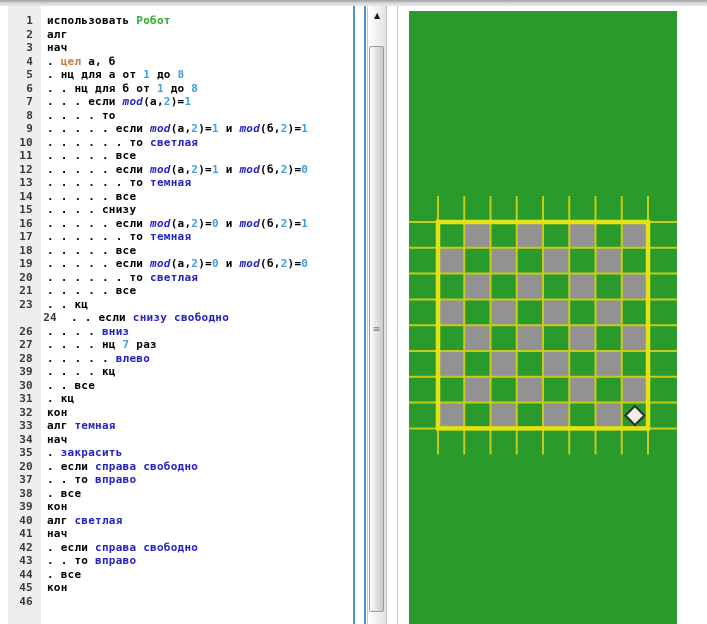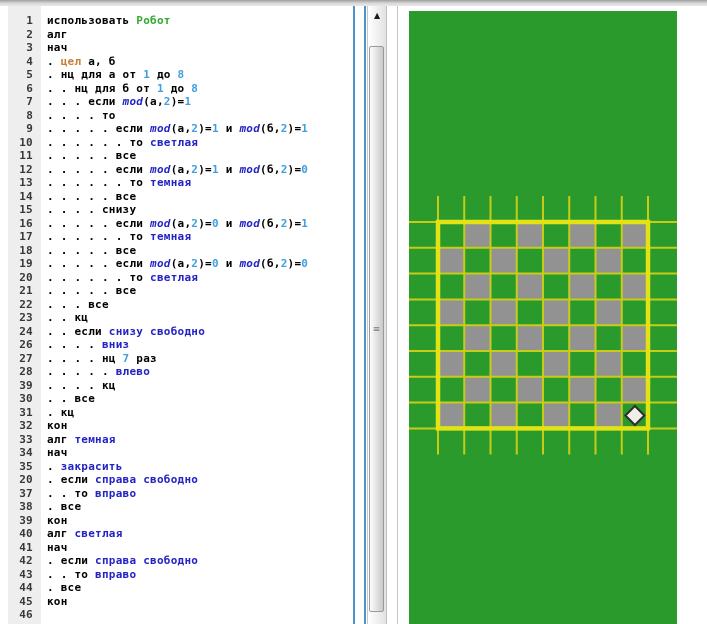--- a/index.html
+++ b/index.html
@@ -60,23 +60,22 @@
       <div class="code-row"><span class="num" style="color: rgb(56, 56, 56);">12</span><span class="code"><span style="color: rgb(0, 0, 0);">. . . . . если </span><span style="color: rgb(36, 36, 196); font-style: italic;">mod</span><span style="color: rgb(0, 0, 0);">(а,</span><span style="color: rgb(63, 159, 224);">2</span><span style="color: rgb(0, 0, 0);">)=</span><span style="color: rgb(63, 159, 224);">1</span><span style="color: rgb(0, 0, 0);"> и </span><span style="color: rgb(36, 36, 196); font-style: italic;">mod</span><span style="color: rgb(0, 0, 0);">(б,</span><span style="color: rgb(63, 159, 224);">2</span><span style="color: rgb(0, 0, 0);">)=</span><span style="color: rgb(63, 159, 224);">0</span></span></div>
       <div class="code-row"><span class="num" style="color: rgb(56, 56, 56);">13</span><span class="code"><span style="color: rgb(0, 0, 0);">. . . . . . то </span><span style="color: rgb(36, 36, 196);">темная</span></span></div>
       <div class="code-row"><span class="num" style="color: rgb(56, 56, 56);">14</span><span class="code"><span style="color: rgb(0, 0, 0);">. . . . . все</span></span></div>
       <div class="code-row"><span class="num" style="color: rgb(56, 56, 56);">15</span><span class="code"><span style="color: rgb(0, 0, 0);">. . . . снизу</span></span></div>
       <div class="code-row"><span class="num" style="color: rgb(56, 56, 56);">16</span><span class="code"><span style="color: rgb(0, 0, 0);">. . . . . если </span><span style="color: rgb(36, 36, 196); font-style: italic;">mod</span><span style="color: rgb(0, 0, 0);">(а,</span><span style="color: rgb(63, 159, 224);">2</span><span style="color: rgb(0, 0, 0);">)=</span><span style="color: rgb(63, 159, 224);">0</span><span style="color: rgb(0, 0, 0);"> и </span><span style="color: rgb(36, 36, 196); font-style: italic;">mod</span><span style="color: rgb(0, 0, 0);">(б,</span><span style="color: rgb(63, 159, 224);">2</span><span style="color: rgb(0, 0, 0);">)=</span><span style="color: rgb(63, 159, 224);">1</span></span></div>
       <div class="code-row"><span class="num" style="color: rgb(56, 56, 56);">17</span><span class="code"><span style="color: rgb(0, 0, 0);">. . . . . . то </span><span style="color: rgb(36, 36, 196);">темная</span></span></div>
       <div class="code-row"><span class="num" style="color: rgb(56, 56, 56);">18</span><span class="code"><span style="color: rgb(0, 0, 0);">. . . . . все</span></span></div>
       <div class="code-row"><span class="num" style="color: rgb(56, 56, 56);">19</span><span class="code"><span style="color: rgb(0, 0, 0);">. . . . . если </span><span style="color: rgb(36, 36, 196); font-style: italic;">mod</span><span style="color: rgb(0, 0, 0);">(а,</span><span style="color: rgb(63, 159, 224);">2</span><span style="color: rgb(0, 0, 0);">)=</span><span style="color: rgb(63, 159, 224);">0</span><span style="color: rgb(0, 0, 0);"> и </span><span style="color: rgb(36, 36, 196); font-style: italic;">mod</span><span style="color: rgb(0, 0, 0);">(б,</span><span style="color: rgb(63, 159, 224);">2</span><span style="color: rgb(0, 0, 0);">)=</span><span style="color: rgb(63, 159, 224);">0</span></span></div>
       <div class="code-row"><span class="num" style="color: rgb(56, 56, 56);">20</span><span class="code"><span style="color: rgb(0, 0, 0);">. . . . . . то </span><span style="color: rgb(36, 36, 196);">светлая</span></span></div>
       <div class="code-row"><span class="num" style="color: rgb(56, 56, 56);">21</span><span class="code"><span style="color: rgb(0, 0, 0);">. . . . . все</span></span></div>
-      <div class="code-row"><span class="num" style="color: rgb(56, 56, 56);">22</span><span class="code"><span style="color: rgb(0, 0, 0);">. . . все</span></span></div>
       <div class="code-row"><span class="num" style="color: rgb(56, 56, 56);">23</span><span class="code"><span style="color: rgb(0, 0, 0);">. . кц</span></span></div>
-      <div class="code-row"><span class="num" style="color: rgb(56, 56, 56);">24</span><span class="code"><span style="color: rgb(0, 0, 0); text-align: right;">. . если </span><span style="color: rgb(36, 36, 196); text-align: center;">снизу свободно</span></span></div>
+      <div class="code-row"><span class="num" style="color: rgb(56, 56, 56); padding-left: 24px;">24</span><span class="code"><span style="color: rgb(0, 0, 0); text-align: right;">. . если </span><span style="color: rgb(36, 36, 196); text-align: center;">снизу свободно</span></span></div>
       <div class="code-row"><span class="num" style="color: rgb(56, 56, 56);">26</span><span class="code"><span style="color: rgb(0, 0, 0);">. . . . </span><span style="color: rgb(36, 36, 196);">вниз</span></span></div>
       <div class="code-row"><span class="num" style="color: rgb(56, 56, 56);">27</span><span class="code"><span style="color: rgb(0, 0, 0);">. . . . нц </span><span style="color: rgb(63, 159, 224);">7</span><span style="color: rgb(0, 0, 0);"> раз</span></span></div>
       <div class="code-row"><span class="num" style="color: rgb(56, 56, 56);">28</span><span class="code"><span style="color: rgb(0, 0, 0);">. . . . . </span><span style="color: rgb(36, 36, 196);">влево</span></span></div>
       <div class="code-row"><span class="num" style="color: rgb(56, 56, 56);">39</span><span class="code"><span style="color: rgb(0, 0, 0);">. . . . кц</span></span></div>
       <div class="code-row"><span class="num" style="color: rgb(56, 56, 56);">30</span><span class="code"><span style="color: rgb(0, 0, 0);">. . все</span></span></div>
       <div class="code-row"><span class="num" style="color: rgb(56, 56, 56);">31</span><span class="code"><span style="color: rgb(0, 0, 0);">. кц</span></span></div>
       <div class="code-row"><span class="num" style="color: rgb(56, 56, 56);">32</span><span class="code"><span style="color: rgb(0, 0, 0);">кон</span></span></div>
       <div class="code-row"><span class="num" style="color: rgb(56, 56, 56);">33</span><span class="code"><span style="color: rgb(0, 0, 0);">алг </span><span style="color: rgb(36, 36, 196);">темная</span></span></div>
       <div class="code-row"><span class="num" style="color: rgb(56, 56, 56);">34</span><span class="code"><span style="color: rgb(0, 0, 0);">нач</span></span></div>
       <div class="code-row"><span class="num" style="color: rgb(56, 56, 56);">35</span><span class="code"><span style="color: rgb(0, 0, 0);">. </span><span style="color: rgb(36, 36, 196);">закрасить</span></span></div>

